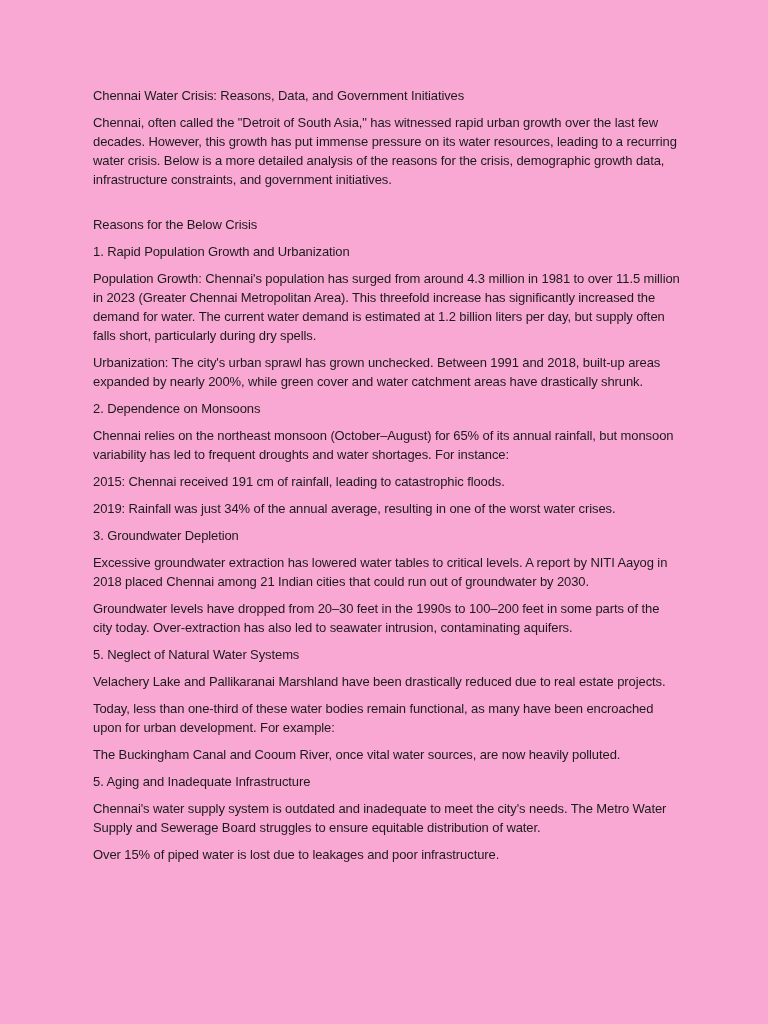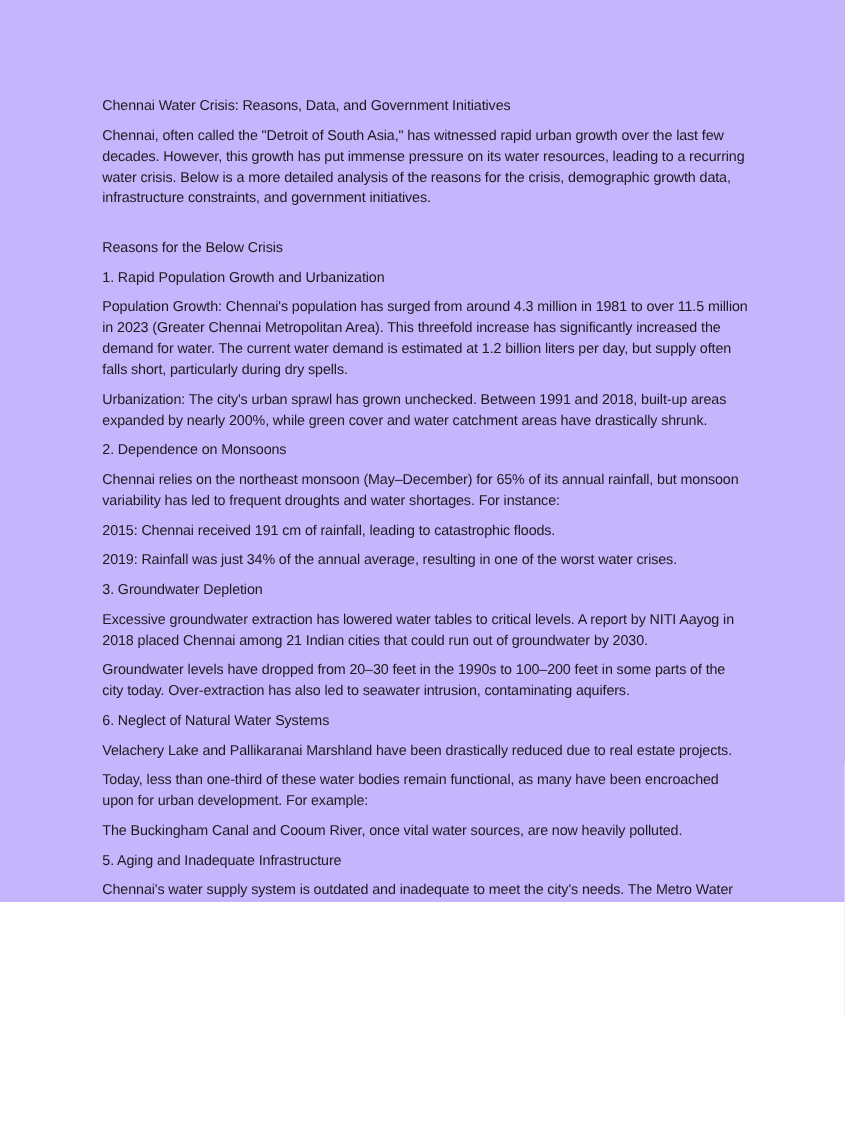--- a/index.html
+++ b/index.html
@@ -3,22 +3,22 @@
 <meta charset="utf-8">
 <style>
   html, body {
     margin: 0;
     padding: 0;
     background: #ffffff;
   }
   .doc-page {
     position: relative;
     width: 768px;
-    height: 820px;
-    background: #c4b5fd;
+    height: 1024px;
+    background: #f9a8d4;
     overflow: hidden;
     box-sizing: border-box;
     padding: 86px 88px 0 93px;
     font-family: "Liberation Sans", "DejaVu Sans", sans-serif;
     color: #1b1b1b;
   }
   .doc-content {
     width: 588px;
   }
   .doc-page p {
@@ -39,27 +39,27 @@
 
 <div class="doc-page">
   <div class="doc-content">
     <p>Chennai Water Crisis: Reasons, Data, and Government Initiatives</p>
     <p>Chennai, often called the "Detroit of South Asia," has witnessed rapid urban growth over the last few decades. However, this growth has put immense pressure on its water resources, leading to a recurring water crisis. Below is a more detailed analysis of the reasons for the crisis, demographic growth data, infrastructure constraints, and government initiatives.</p>
     <p class="gap-before">Reasons for the Below Crisis</p>
     <p>1. Rapid Population Growth and Urbanization</p>
     <p>Population Growth: Chennai's population has surged from around 4.3 million in 1981 to over 11.5 million in 2023 (Greater Chennai Metropolitan Area). This threefold increase has significantly increased the demand for water. The current water demand is estimated at 1.2 billion liters per day, but supply often falls short, particularly during dry spells.</p>
     <p>Urbanization: The city's urban sprawl has grown unchecked. Between 1991 and 2018, built-up areas expanded by nearly 200%, while green cover and water catchment areas have drastically shrunk.</p>
     <p>2. Dependence on Monsoons</p>
-    <p>Chennai relies on the northeast monsoon (May–December) for 65% of its annual rainfall, but monsoon variability has led to frequent droughts and water shortages. For instance:</p>
+    <p>Chennai relies on the northeast monsoon (October–August) for 65% of its annual rainfall, but monsoon variability has led to frequent droughts and water shortages. For instance:</p>
     <p>2015: Chennai received 191 cm of rainfall, leading to catastrophic floods.</p>
     <p>2019: Rainfall was just 34% of the annual average, resulting in one of the worst water crises.</p>
     <p>3. Groundwater Depletion</p>
     <p>Excessive groundwater extraction has lowered water tables to critical levels. A report by NITI Aayog in 2018 placed Chennai among 21 Indian cities that could run out of groundwater by 2030.</p>
     <p>Groundwater levels have dropped from 20–30 feet in the 1990s to 100–200 feet in some parts of the city today. Over-extraction has also led to seawater intrusion, contaminating aquifers.</p>
-    <p>6. Neglect of Natural Water Systems</p>
+    <p>5. Neglect of Natural Water Systems</p>
     <p>Velachery Lake and Pallikaranai Marshland have been drastically reduced due to real estate projects.</p>
     <p>Today, less than one-third of these water bodies remain functional, as many have been encroached upon for urban development. For example:</p>
     <p>The Buckingham Canal and Cooum River, once vital water sources, are now heavily polluted.</p>
     <p>5. Aging and Inadequate Infrastructure</p>
     <p>Chennai's water supply system is outdated and inadequate to meet the city's needs. The Metro Water Supply and Sewerage Board struggles to ensure equitable distribution of water.</p>
     <p>Over 15% of piped water is lost due to leakages and poor infrastructure.</p>
   </div>
 </div>
 
 </body></html>

